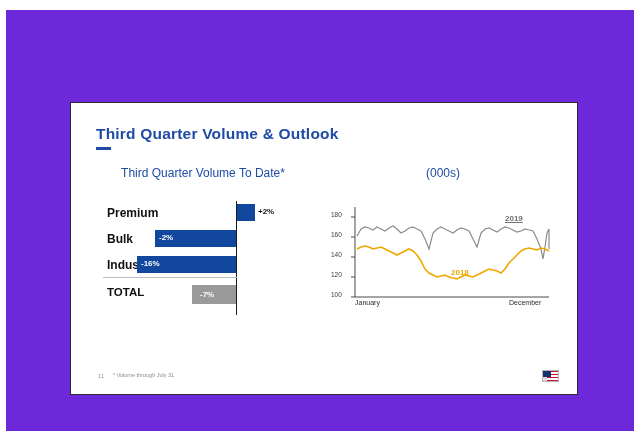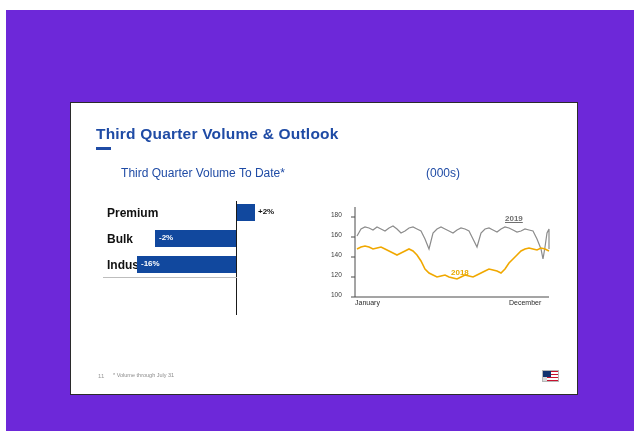--- a/index.html
+++ b/index.html
@@ -228,20 +228,25 @@
         </div>
 
         <div class="bar-row" style="top:52px;">
           <span class="bar-label">Industrial</span>
           <div class="bar" style="left:44px; width:99px;"></div>
           <span class="bar-value" style="left:48px;">-16%</span>
         </div>
 
         <div class="divider"></div>
 
+        <div class="bar-row" style="top:82px;">
+          <span class="bar-label total">TOTAL</span>
+          <div class="bar grey" style="left:99px; width:44px; height:19px; top:2px;"></div>
+          <span class="bar-value" style="left:107px; top:7px;">-7%</span>
+        </div>
       </div>
     </div>
 
     <div class="panel-right">
       <div class="panel-heading">(000s)</div>
 
       <div class="linechart">
         <svg width="228" height="112" viewBox="0 0 228 112">
 
           <line x1="26" y1="6" x2="26" y2="96" stroke="#4a4a4a" stroke-width="1"></line>

